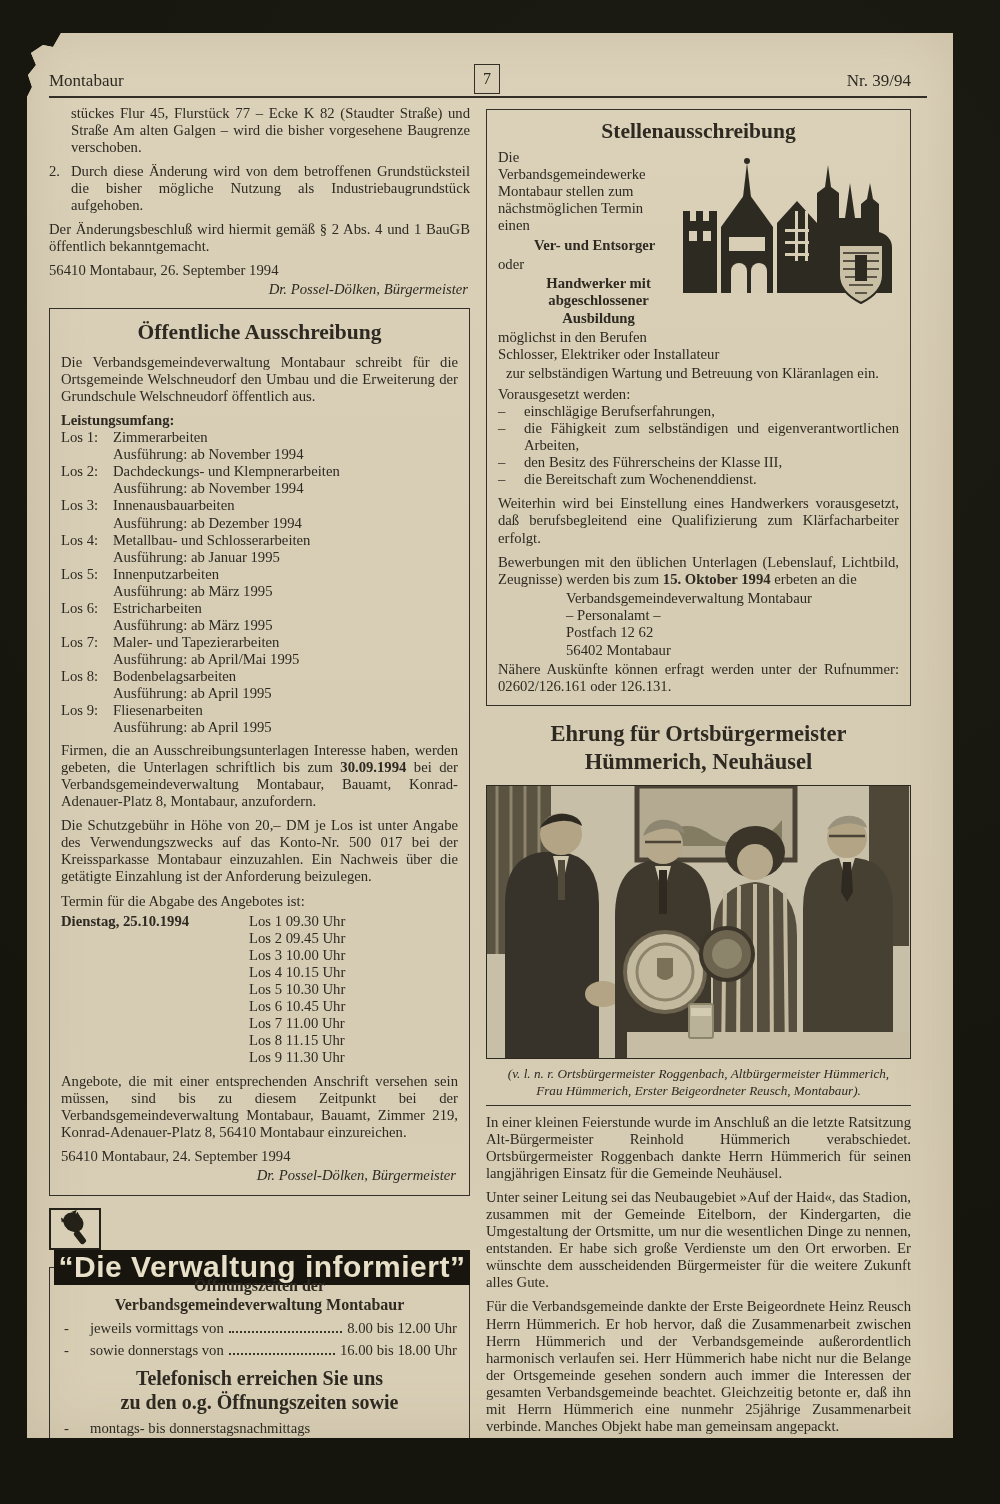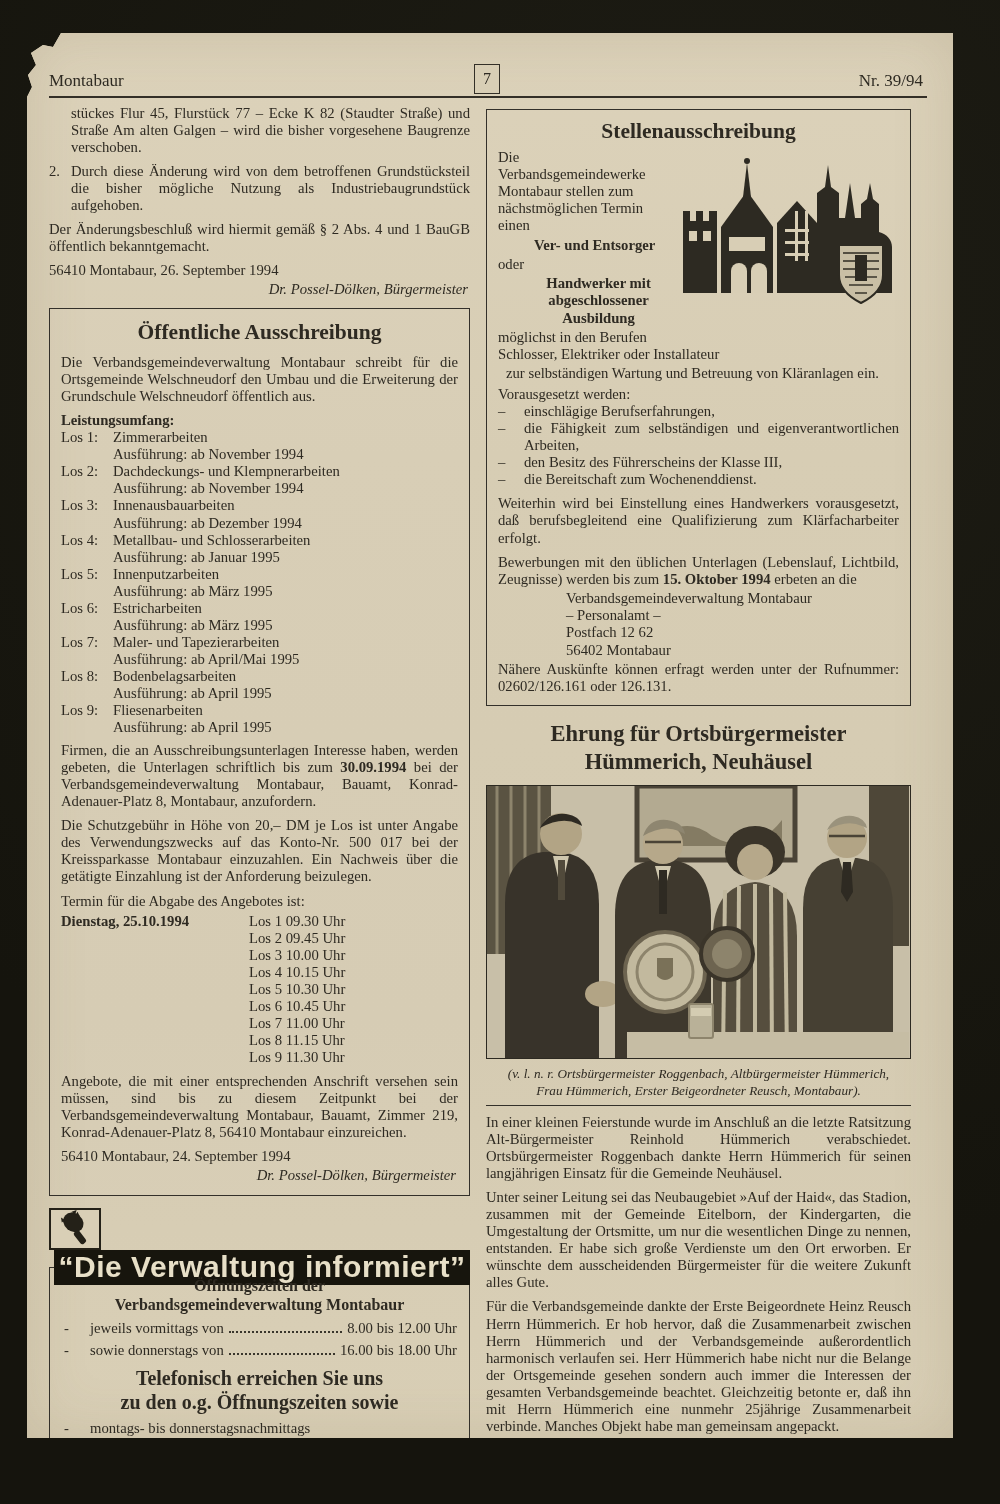--- a/index.html
+++ b/index.html
@@ -13,21 +13,21 @@
   .paper{
     position:absolute;left:27px;top:33px;width:926px;height:1405px;
     background:#d8ceb5;
     background-image:linear-gradient(180deg,#dcd2ba 0%,#d7cdb4 30%,#d5cbb2 70%,#d9cfb6 100%);
     box-shadow:inset 0 0 60px rgba(120,105,70,.18);
     clip-path:polygon(34px 0%,100% 0%,100% 100%,0% 100%,0% 64px,5px 54px,1px 42px,9px 32px,4px 20px,16px 12px,26px 14px);
   }
   
   .hdr{position:absolute;left:22px;right:26px;top:30px;height:34px;font-size:17px;}
   .hdr .left{position:absolute;left:0;bottom:6px;}
-  .hdr .right{position:absolute;right:4px;bottom:6px;margin-top:16px;}
+  .hdr .right{position:absolute;right:16px;bottom:6px;margin-top:16px;}
   .hdr-rule{position:absolute;left:22px;right:26px;top:63px;border-top:2px solid #332f27;}
   .pagenum{
     position:absolute;left:447px;top:31px;width:24px;height:28px;
     border:1.5px solid #332f27;background:#d8ceb5;z-index:2;
     display:flex;align-items:center;justify-content:center;font-size:16px;
   }
   
   .col-left{position:absolute;left:22px;top:72px;width:421px;font-size:14.7px;line-height:1.16;text-align:justify;}
   .col-right{position:absolute;left:459px;top:76px;width:425px;font-size:14.7px;line-height:1.16;text-align:justify;}
   p{margin:0 0 7px 0;}

